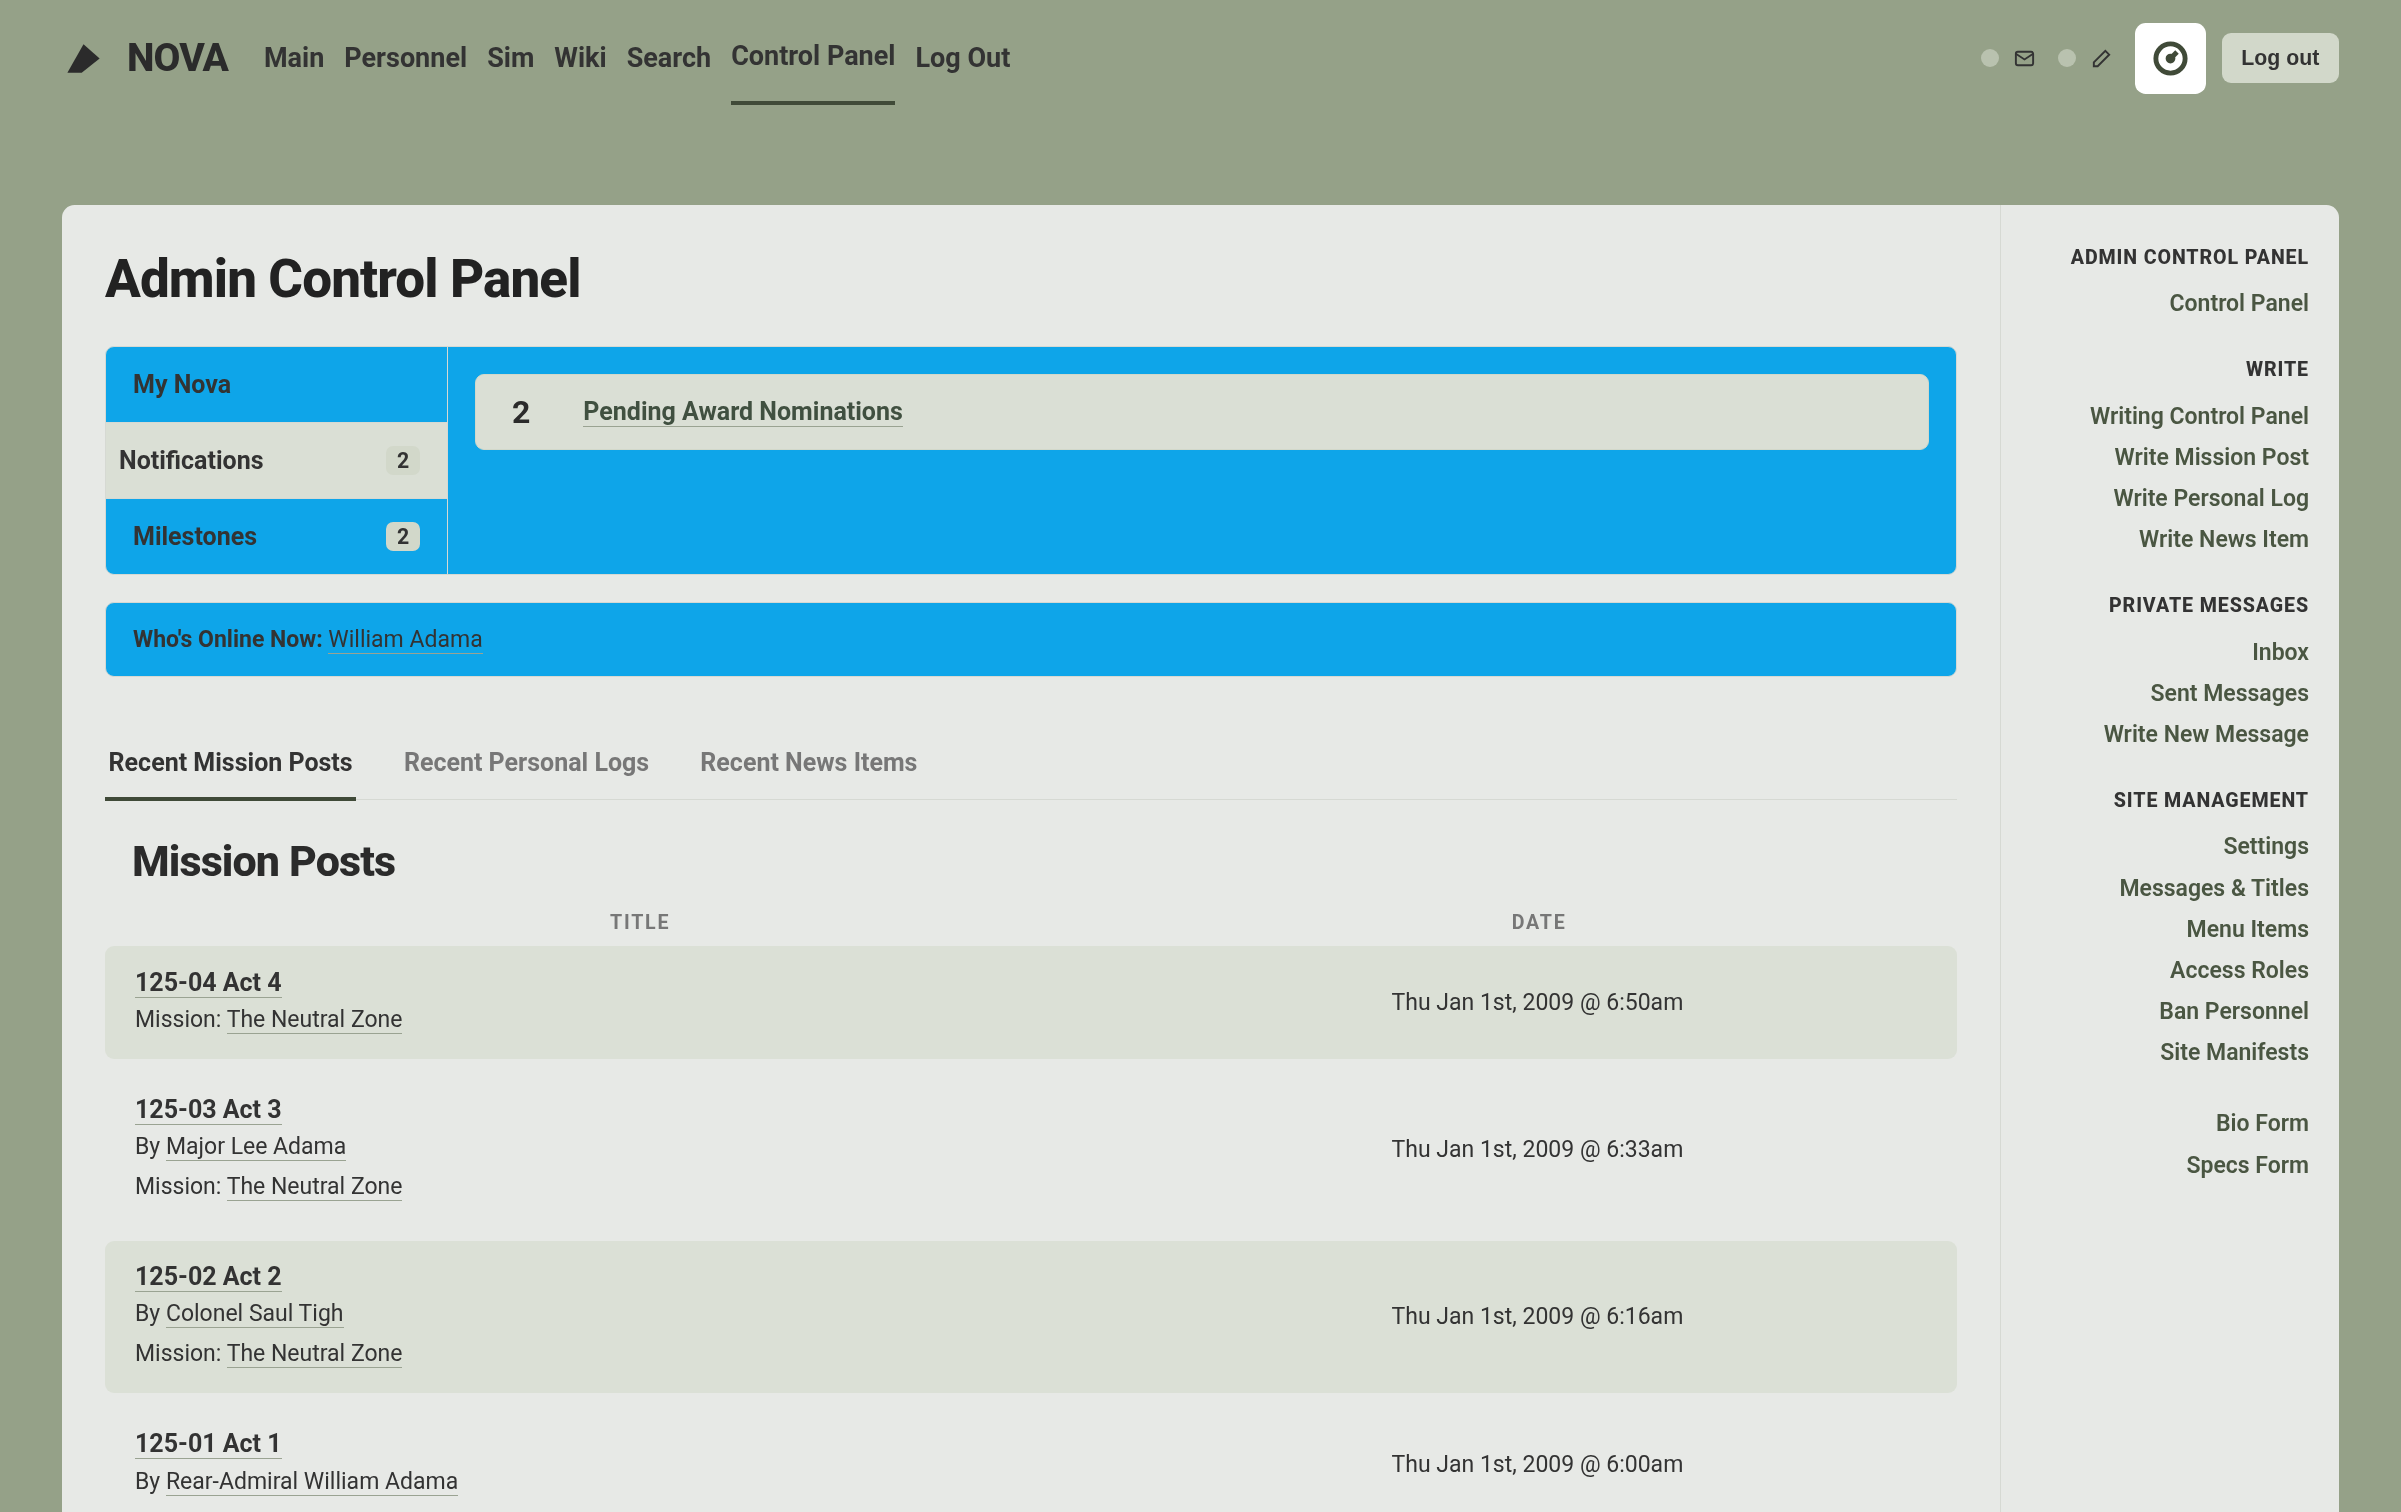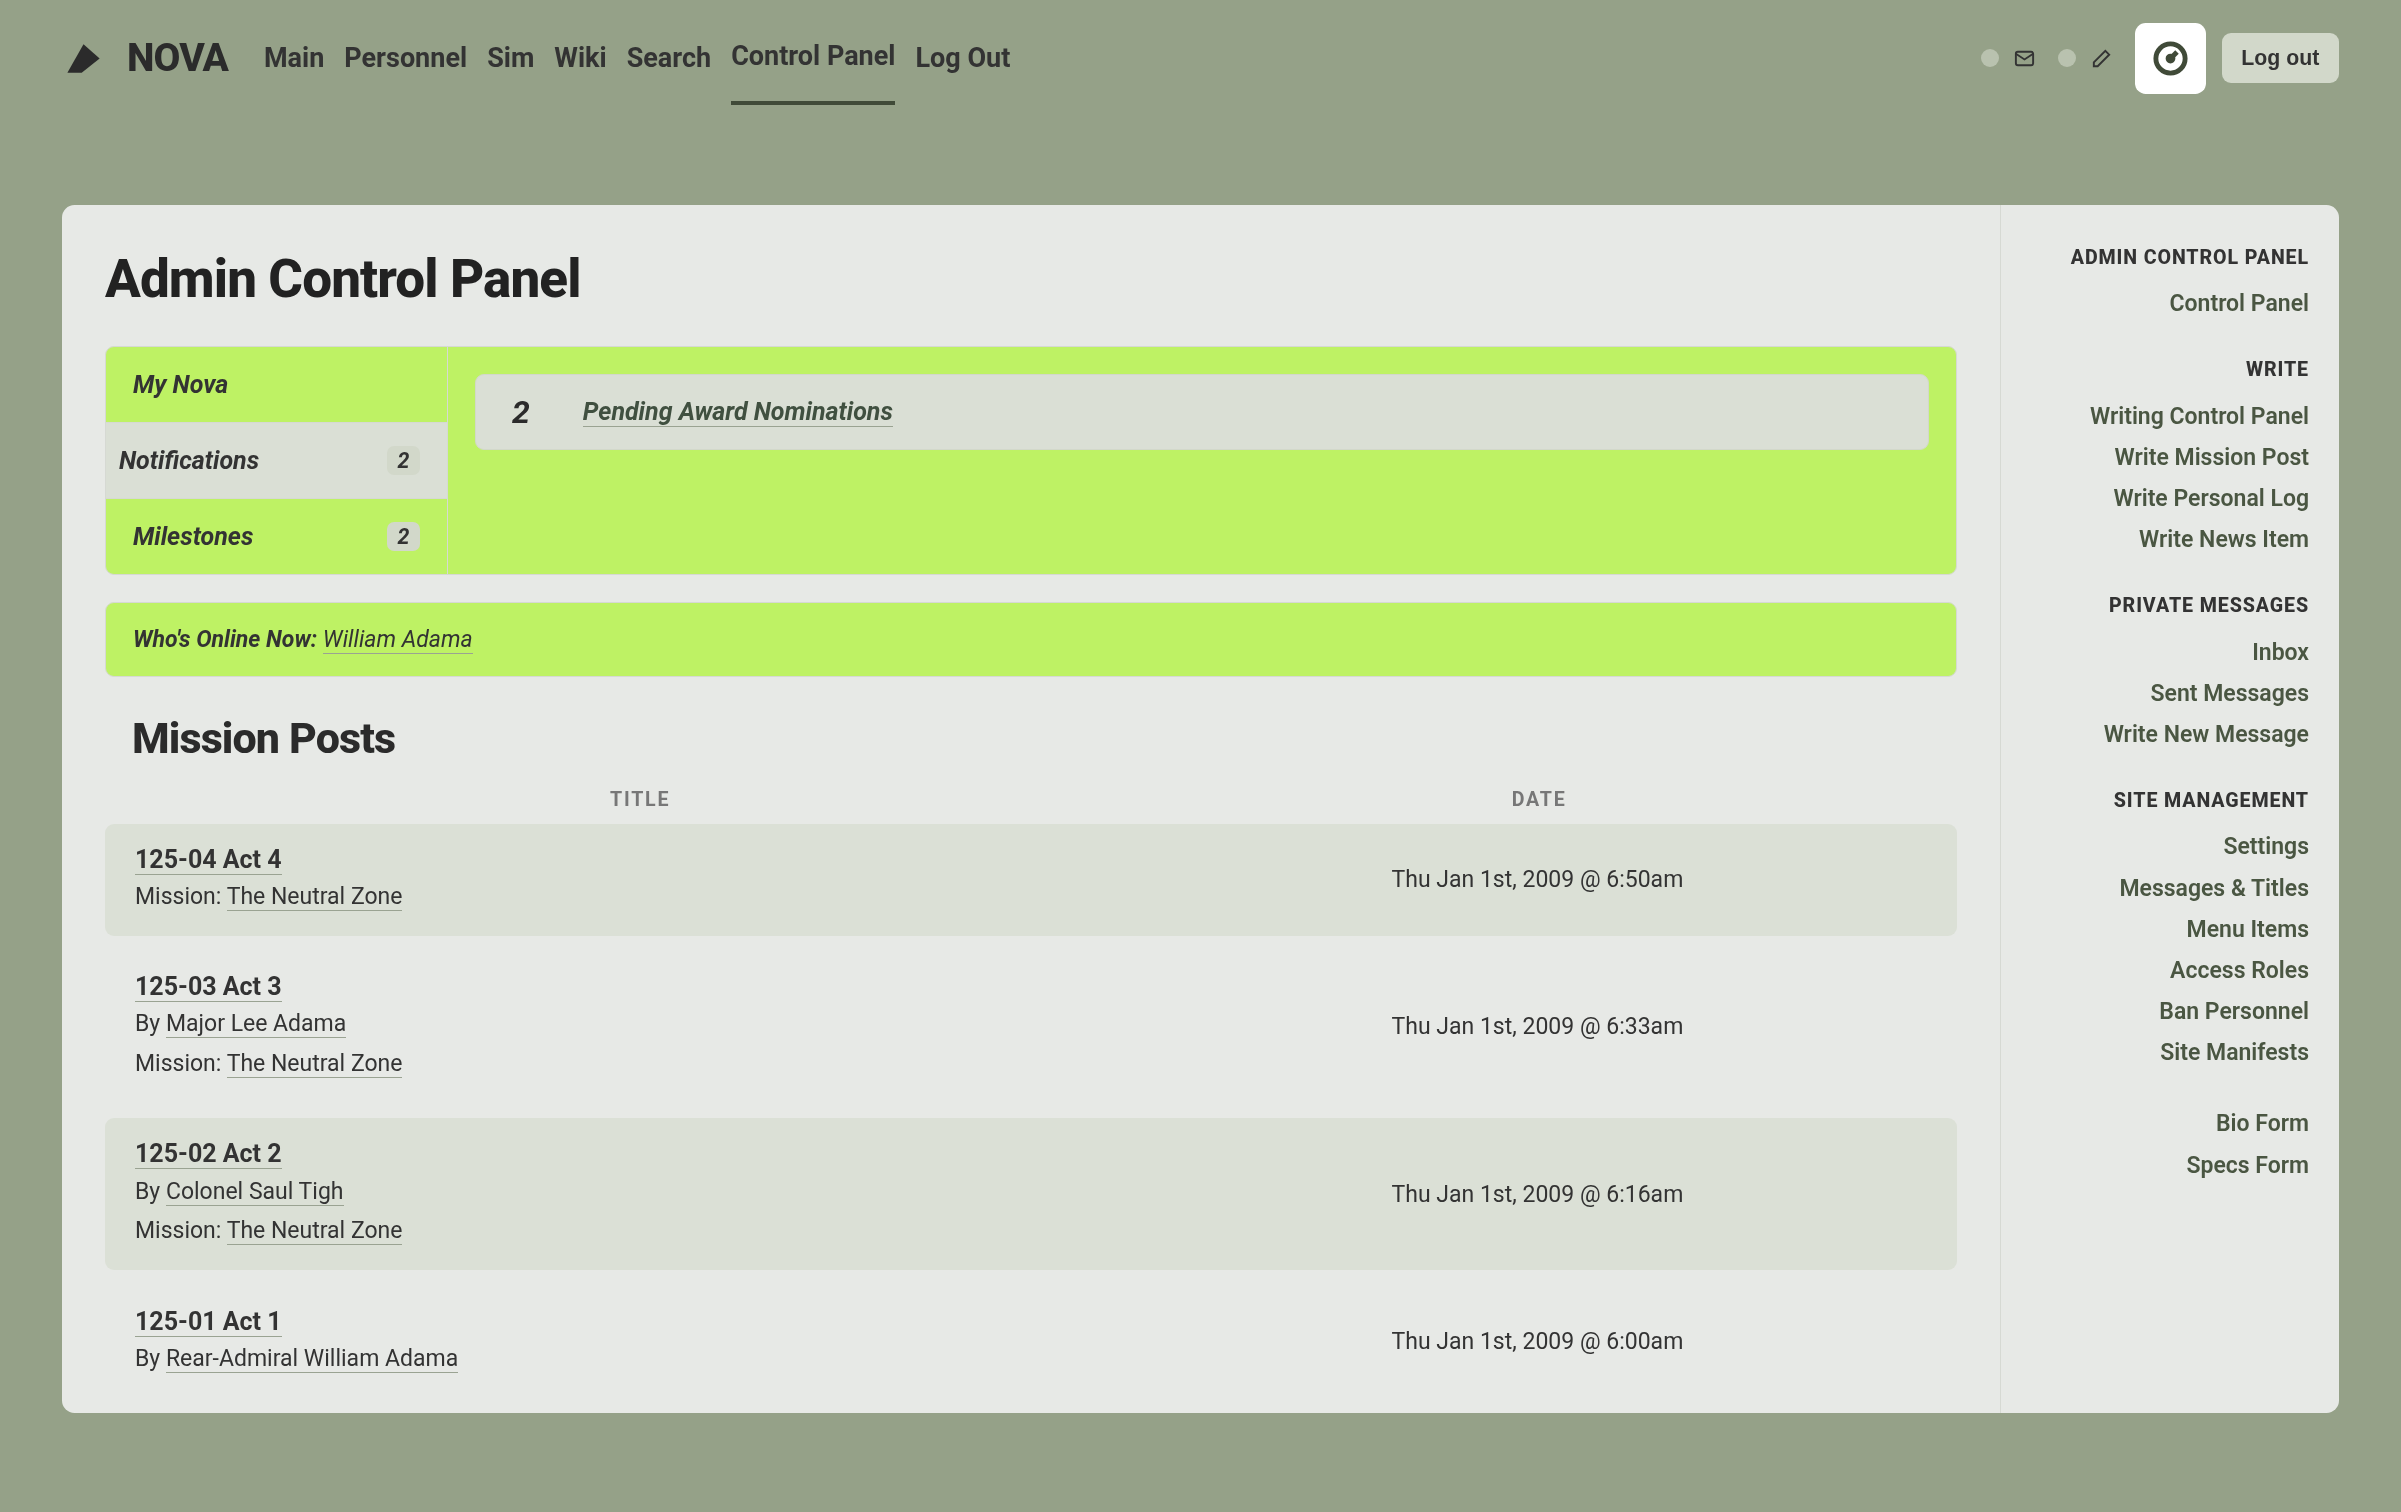--- a/index.html
+++ b/index.html
@@ -42,22 +42,22 @@
   font-size:21.3px; font-weight:600; cursor:pointer; color:#333;
 }
 .page-body { position:relative; width:100%; padding:0 62px; }
 .shell {
   display:flex; background:#e7e9e6; border-radius:12.5px; overflow:hidden;
   margin-top:89px;
 }
 .main-panel { flex:1; padding:43px 43px 0 43px; border-right:1.8px solid #d6d9d3; }
 .page-title { font-size:53px; font-weight:800; margin-bottom:36px; color:#222; letter-spacing:-0.9px; }
 .card {
-  background:#bef264; border:1.8px solid #d6d9d3; border-radius:9px;
-  display:flex; overflow:hidden; margin-bottom:27px;font-style:italic;
+  background:#0ea5e9; border:1.8px solid #d6d9d3; border-radius:9px;
+  display:flex; overflow:hidden; margin-bottom:27px;
 }
 .card-tabs { width:342px; border-right:1.8px solid #d6d9d3; }
 .card-tab {
   padding:23px 27px; font-size:25px; font-weight:700; color:#333;
   display:flex; align-items:center; justify-content:space-between; cursor:pointer;
   border-bottom:1.8px solid #d6d9d3;
 }
 .card-tab:last-child { border-bottom:none; }
 .card-tab.active { background:#dadfd5;padding-left:13px; }
 .badge {
@@ -174,20 +174,25 @@
         </div>
       </div>
 
       <div class="card" style="flex-direction:column;">
         <div class="online-row">
           <span class="label">Who's Online Now: </span>
           <span class="user">William Adama</span>
         </div>
       </div>
 
+      <div class="tabs-bar">
+        <div class="tab-btn active">Recent Mission Posts</div>
+        <div class="tab-btn">Recent Personal Logs</div>
+        <div class="tab-btn">Recent News Items</div>
+      </div>
 
       <h2 class="section-title">Mission Posts</h2>
 
       <div class="post-table">
         <div class="hdr">
           <div class="c1">TITLE</div>
           <div class="c2">DATE</div>
         </div>
         <div id="post-rows">
             <div class="post-row">

